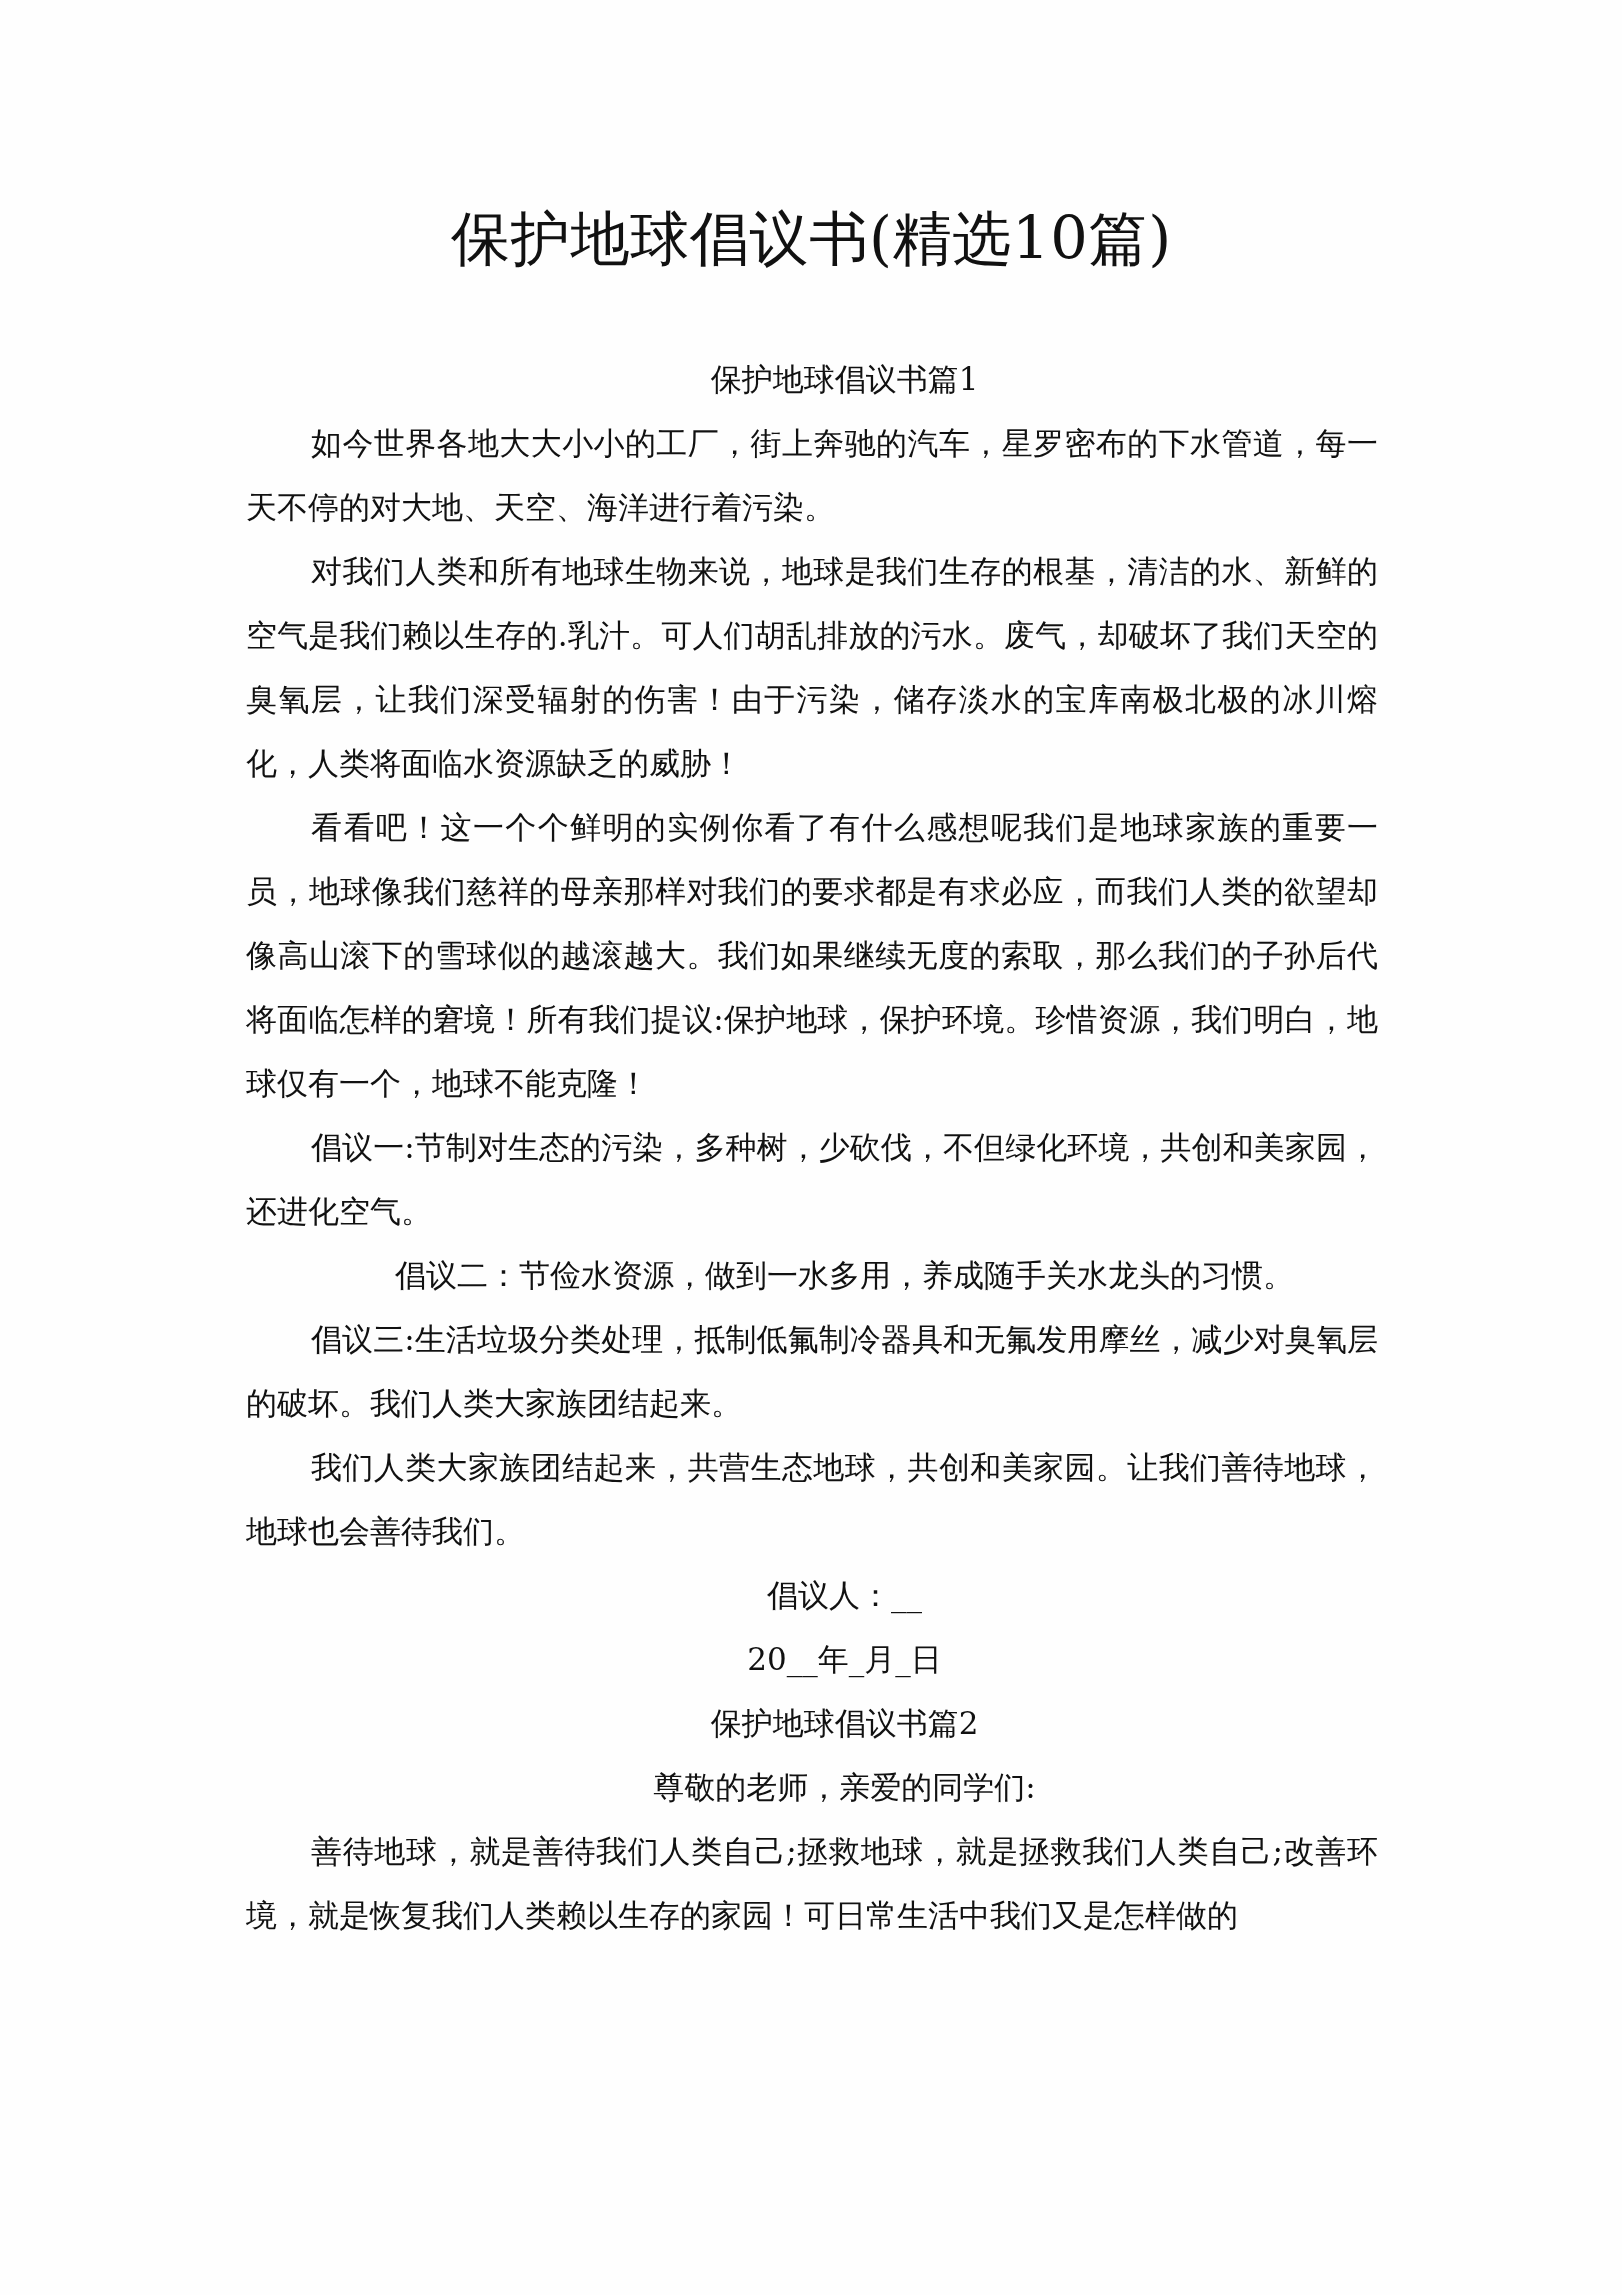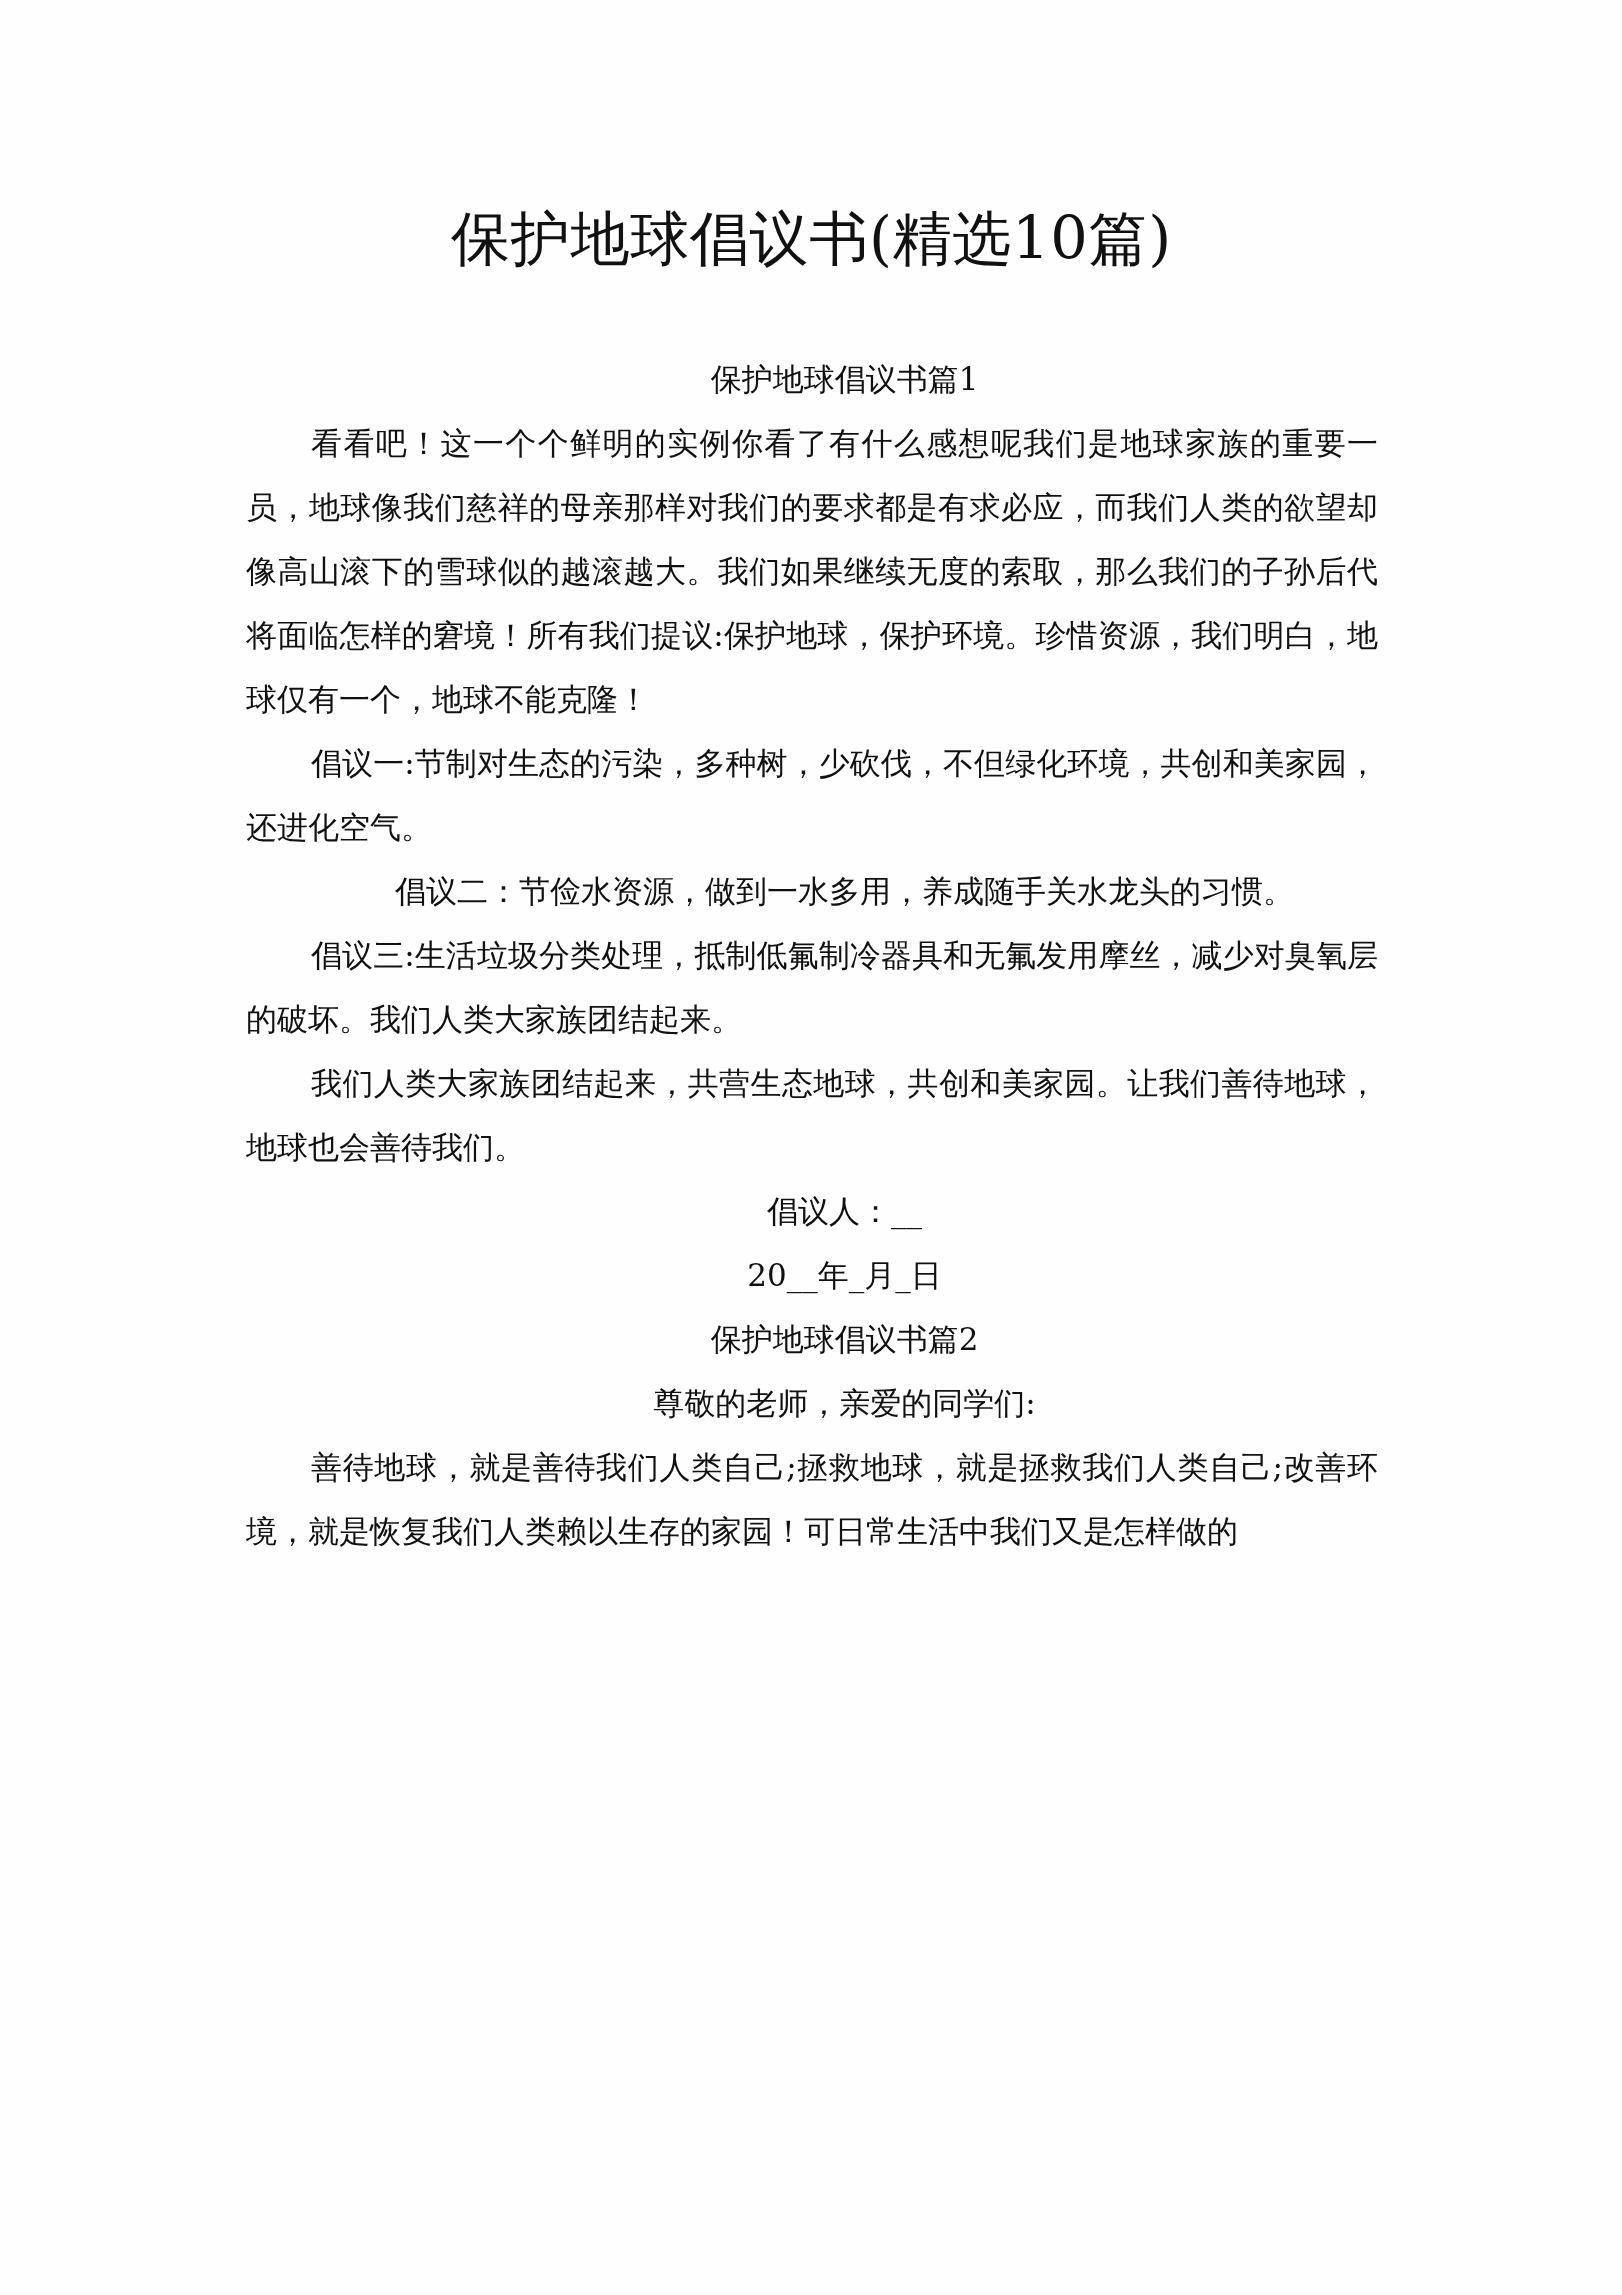--- a/index.html
+++ b/index.html
@@ -55,20 +55,22 @@
     }
   </style>
 </head>
 <body>
 
 <div class="page">
   <h1 class="doc-title">保护地球倡议书(精选10篇)</h1>
 
   <div class="body-col">
     <p class="para short">保护地球倡议书篇1</p>
+    <p class="para">如今世界各地大大小小的工厂，街上奔驰的汽车，星罗密布的下水管道，每一天不停的对大地、天空、海洋进行着污染。</p>
+    <p class="para">对我们人类和所有地球生物来说，地球是我们生存的根基，清洁的水、新鲜的空气是我们赖以生存的.乳汁。可人们胡乱排放的污水。废气，却破坏了我们天空的臭氧层，让我们深受辐射的伤害！由于污染，储存淡水的宝库南极北极的冰川熔化，人类将面临水资源缺乏的威胁！</p>
     <p class="para">看看吧！这一个个鲜明的实例你看了有什么感想呢我们是地球家族的重要一员，地球像我们慈祥的母亲那样对我们的要求都是有求必应，而我们人类的欲望却像高山滚下的雪球似的越滚越大。我们如果继续无度的索取，那么我们的子孙后代将面临怎样的窘境！所有我们提议:保护地球，保护环境。珍惜资源，我们明白，地球仅有一个，地球不能克隆！</p>
     <p class="para">倡议一:节制对生态的污染，多种树，少砍伐，不但绿化环境，共创和美家园，还进化空气。</p>
     <p class="para short">倡议二：节俭水资源，做到一水多用，养成随手关水龙头的习惯。</p>
     <p class="para">倡议三:生活垃圾分类处理，抵制低氟制冷器具和无氟发用摩丝，减少对臭氧层的破坏。我们人类大家族团结起来。</p>
     <p class="para">我们人类大家族团结起来，共营生态地球，共创和美家园。让我们善待地球，地球也会善待我们。</p>
     <p class="para short">倡议人：__</p>
     <p class="para short">20__年_月_日</p>
     <p class="para short">保护地球倡议书篇2</p>
     <p class="para short">尊敬的老师，亲爱的同学们:</p>
     <p class="para">善待地球，就是善待我们人类自己;拯救地球，就是拯救我们人类自己;改善环境，就是恢复我们人类赖以生存的家园！可日常生活中我们又是怎样做的</p>

